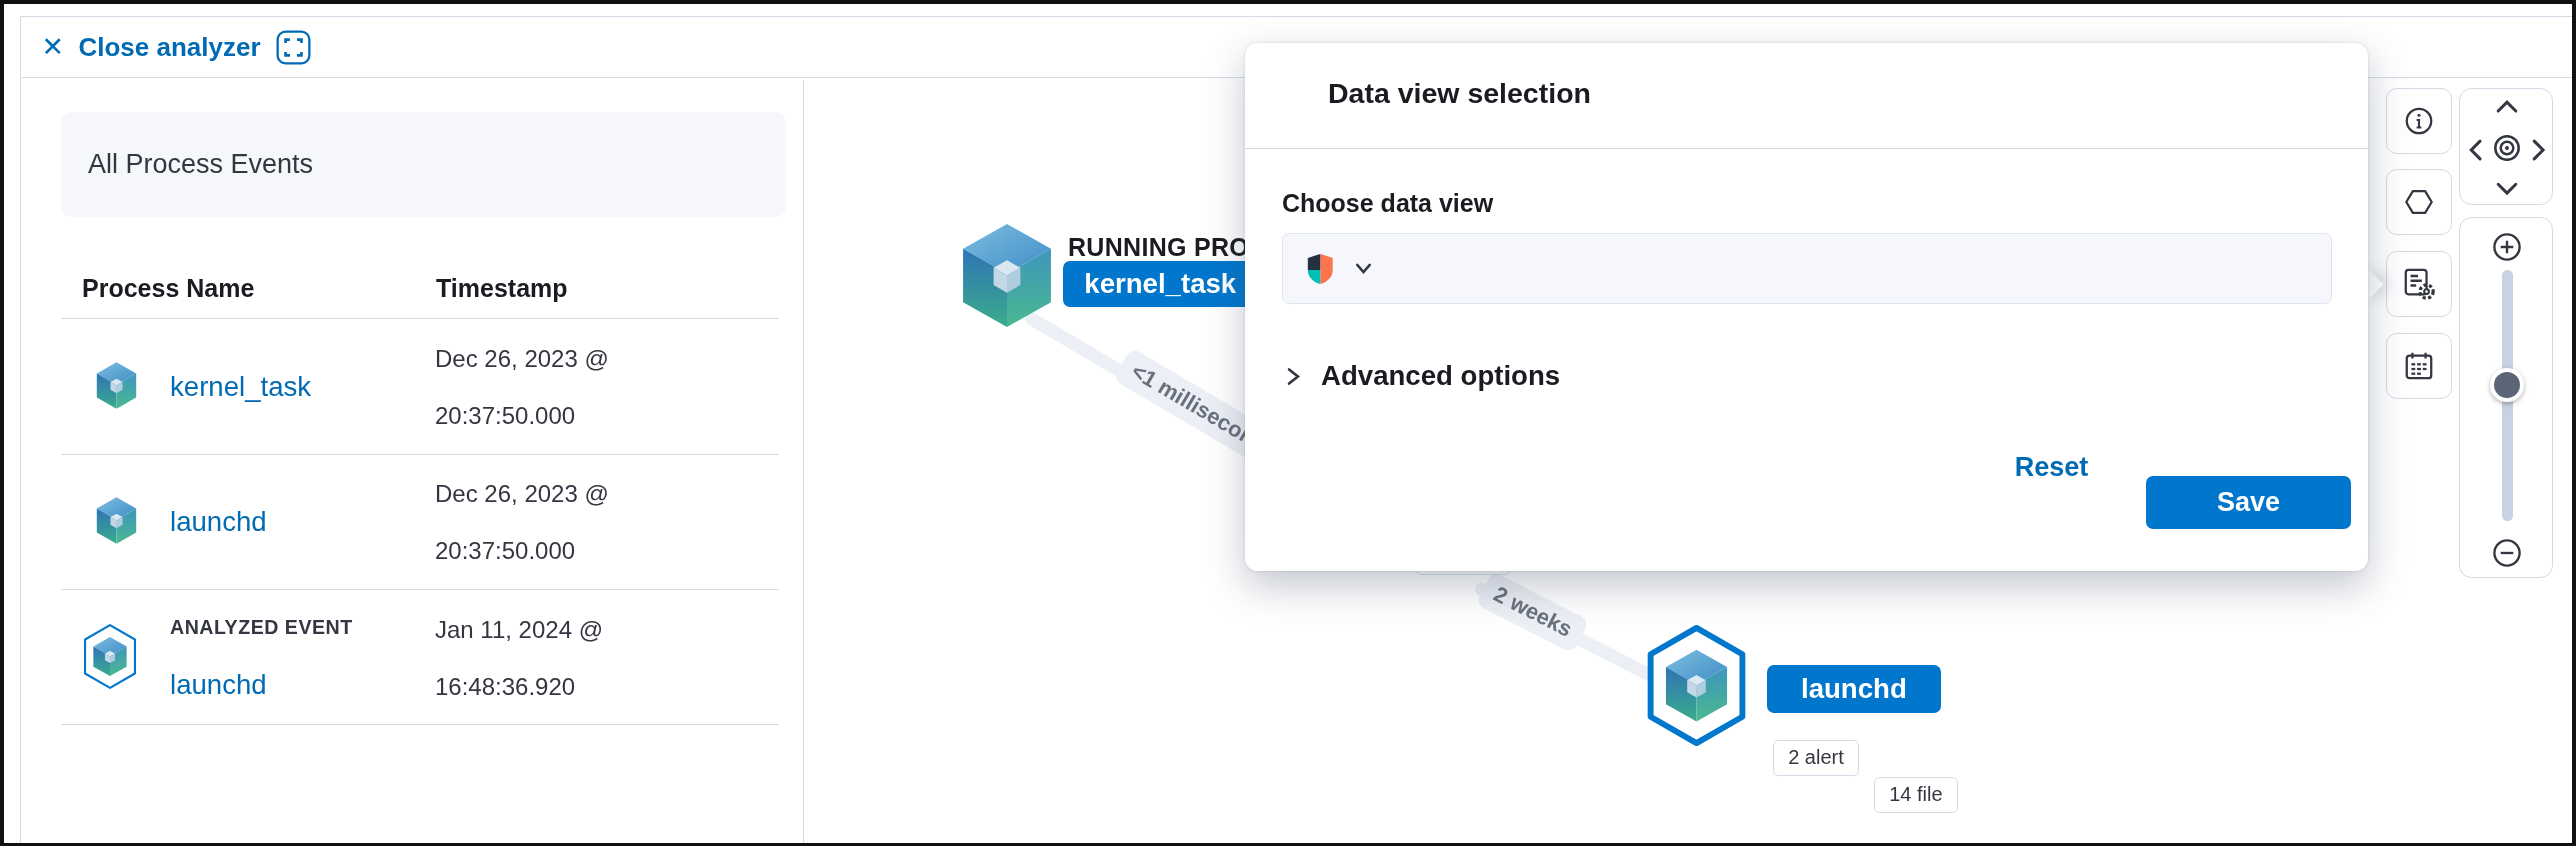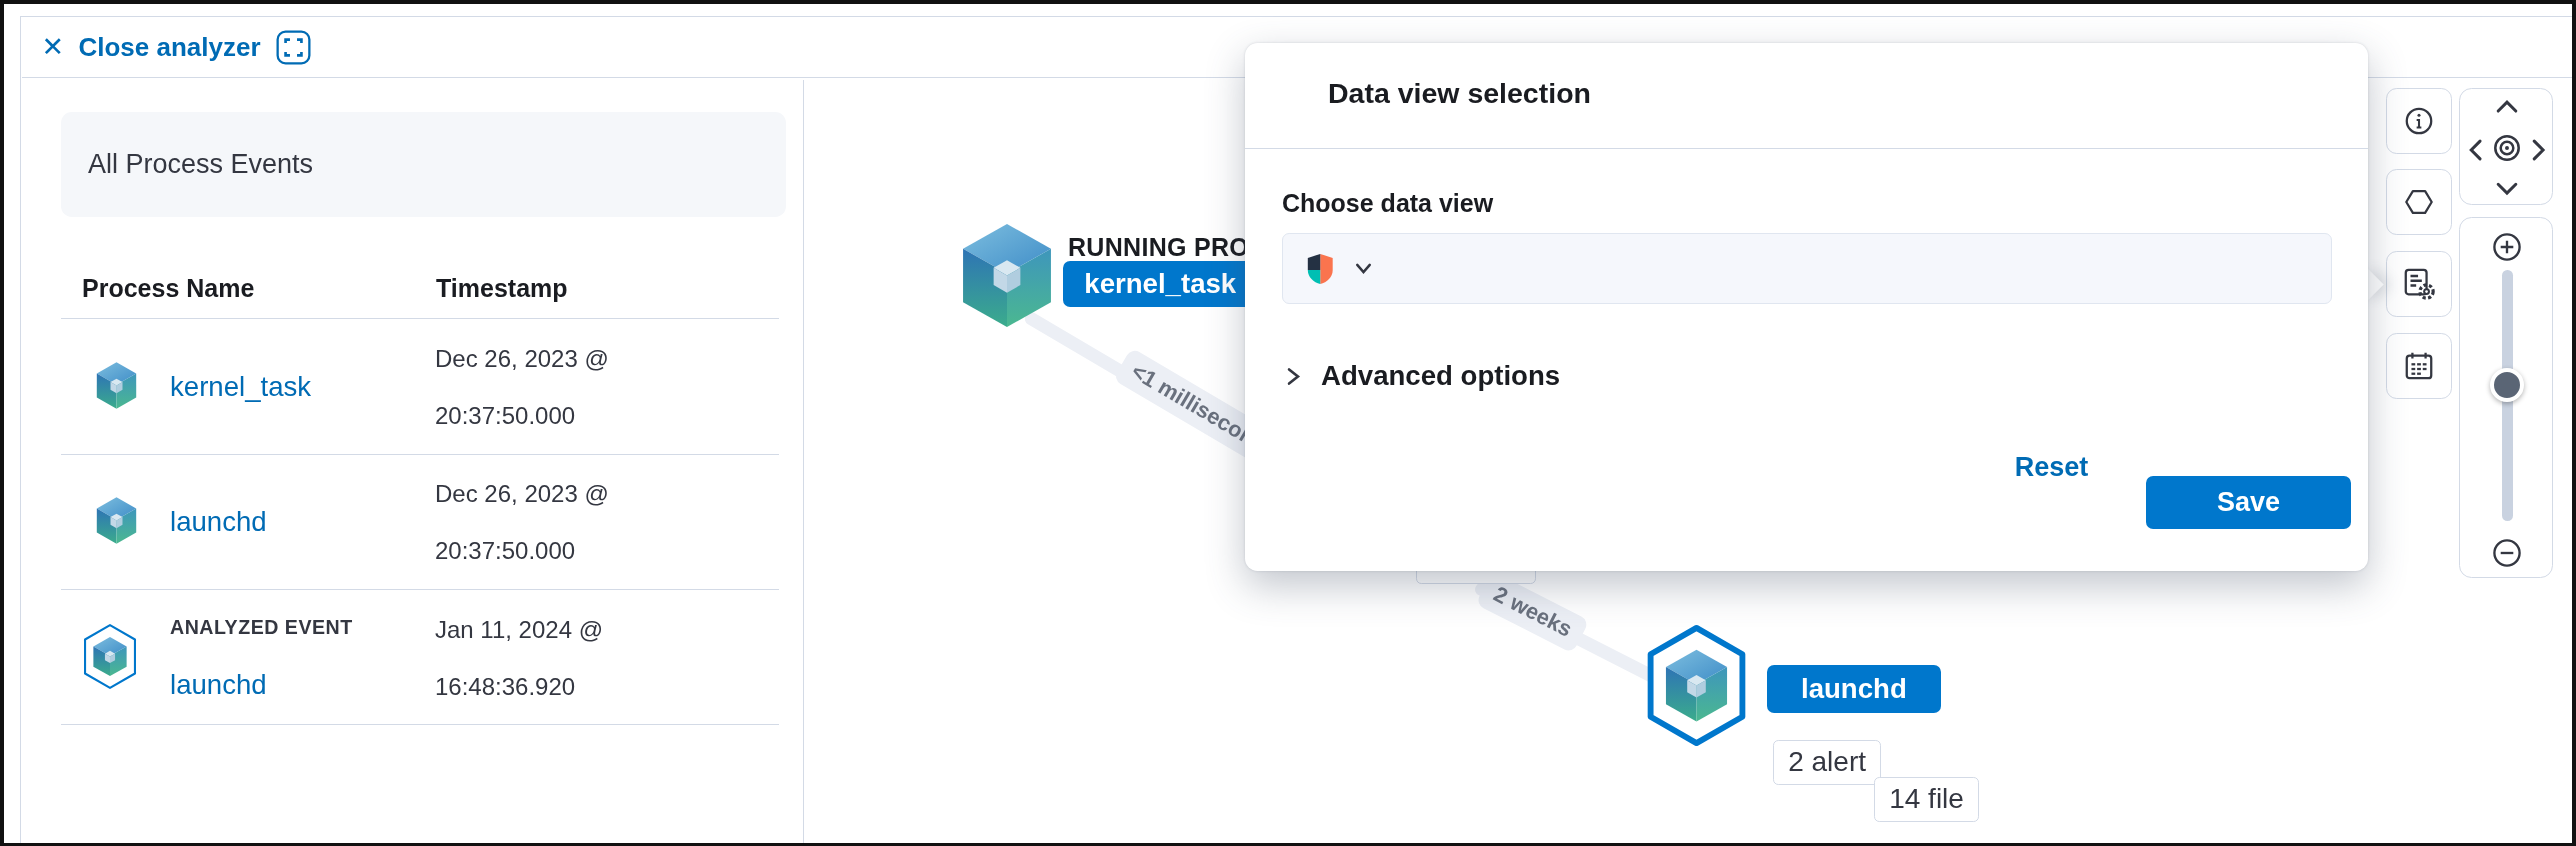--- a/index.html
+++ b/index.html
@@ -35,21 +35,21 @@
       width:249px;font-size:24px;line-height:57px;color:#343741;}
   .analyzed-badge{position:absolute;left:109px;top:25px;font-size:19.6px;font-weight:700;
                   letter-spacing:0.5px;color:#343741;}
   .proc-link.low{top:auto;bottom:23px;transform:none;}
 
   
   .edge{background:#ECEFF5;height:12.5px;border-radius:6.2px;transform-origin:0 50%;}
   .edge-label{font-size:22px;font-weight:600;color:#69707D;background:#ECEFF5;
               padding:5.3px 12.5px;border-radius:9px;transform-origin:50% 50%;white-space:nowrap;}
   .count-badge{background:#fff;border:1.8px solid #D3DAE6;border-radius:5.3px;
-               font-size:28px;color:#343741;padding:5.3px 14.2px;white-space:nowrap;cursor:pointer;}
+               font-size:20px;color:#343741;padding:5.3px 14.2px;white-space:nowrap;cursor:pointer;}
   .node-type{font-size:25px;font-weight:700;color:#1A1C21;letter-spacing:0.3px;white-space:nowrap;}
   .node-pill{background:#0077CC;color:#fff;font-size:27.6px;font-weight:700;border-radius:7.1px;
              display:flex;align-items:center;padding:0 21.3px;white-space:nowrap;cursor:pointer;}
 
   
   .tool-btn{width:66px;height:66px;background:#fff;border:1.8px solid #D3DAE6;border-radius:10.7px;
             display:flex;align-items:center;justify-content:center;cursor:pointer;}
   #nav-pad{left:2455px;top:84px;width:94px;height:117px;background:#fff;border:1.8px solid #D3DAE6;
            border-radius:12.5px;}
   #zoom-panel{left:2455px;top:213px;width:94px;height:361px;background:#fff;border:1.8px solid #D3DAE6;

